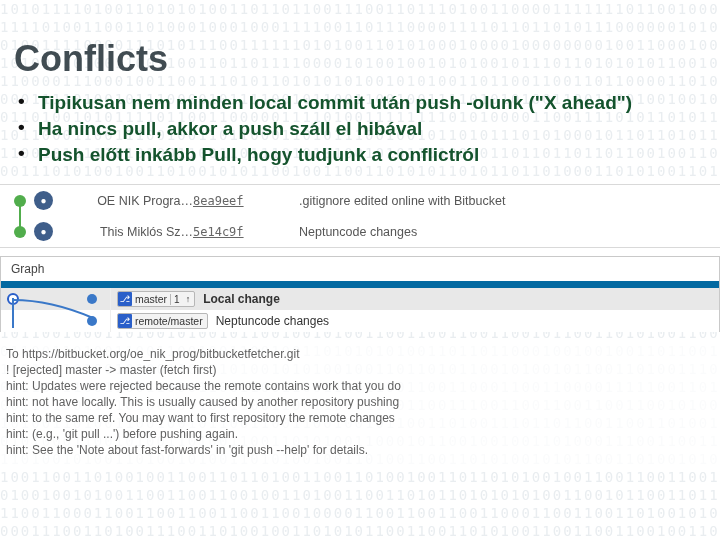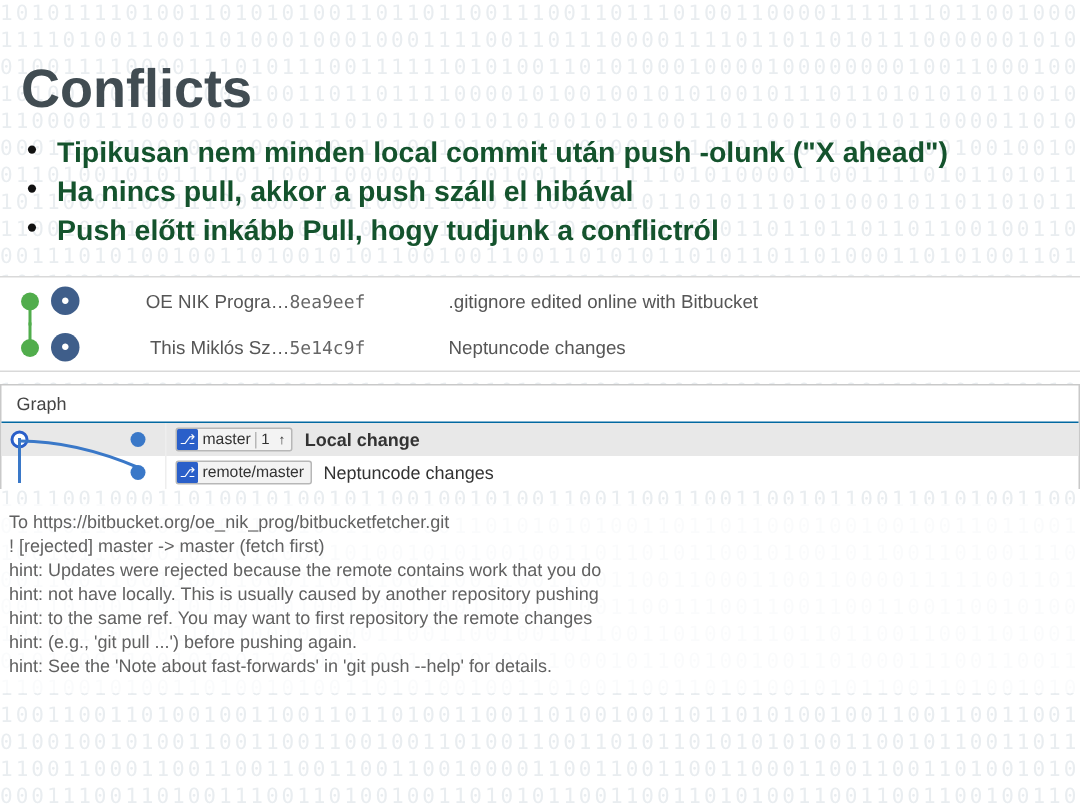--- a/index.html
+++ b/index.html
@@ -95,33 +95,33 @@
     background: #3f5e8a;
     margin-right: 10px;
     flex: 0 0 19px;
     display: flex;
     align-items: center;
     justify-content: center;
     color: #fff;
     font-size: 10px;
   }
   .author { flex: 0 0 130px; white-space: nowrap; overflow: hidden; text-overflow: ellipsis; text-align: right; }
-  .hash   { flex: 0 0 106px; font-family: Consolas, monospace; font-size: 12px; color: #666; }
+  .hash   { flex: 0 0 106px; font-family: Consolas, monospace; font-size: 12px; color: #666; text-decoration: underline; }
   .msg    { flex: 1; }
   .graphpanel {
     background: #fff;
     border: 1px solid #c9c9c9;
     border-bottom: 0;
     margin-top: 8px;
   }
   .graphpanel-header {
     font-size: 12px;
     color: #444;
     padding: 5px 10px;
-    border-bottom: 1px solid #0369a1;
+    border-bottom: 7px solid #0369a1;
   }
   .graph-row {
     display: flex;
     align-items: center;
     height: 22px;
     font-size: 12px;
     color: #333;
     position: relative;
   }
   .gp-col {

